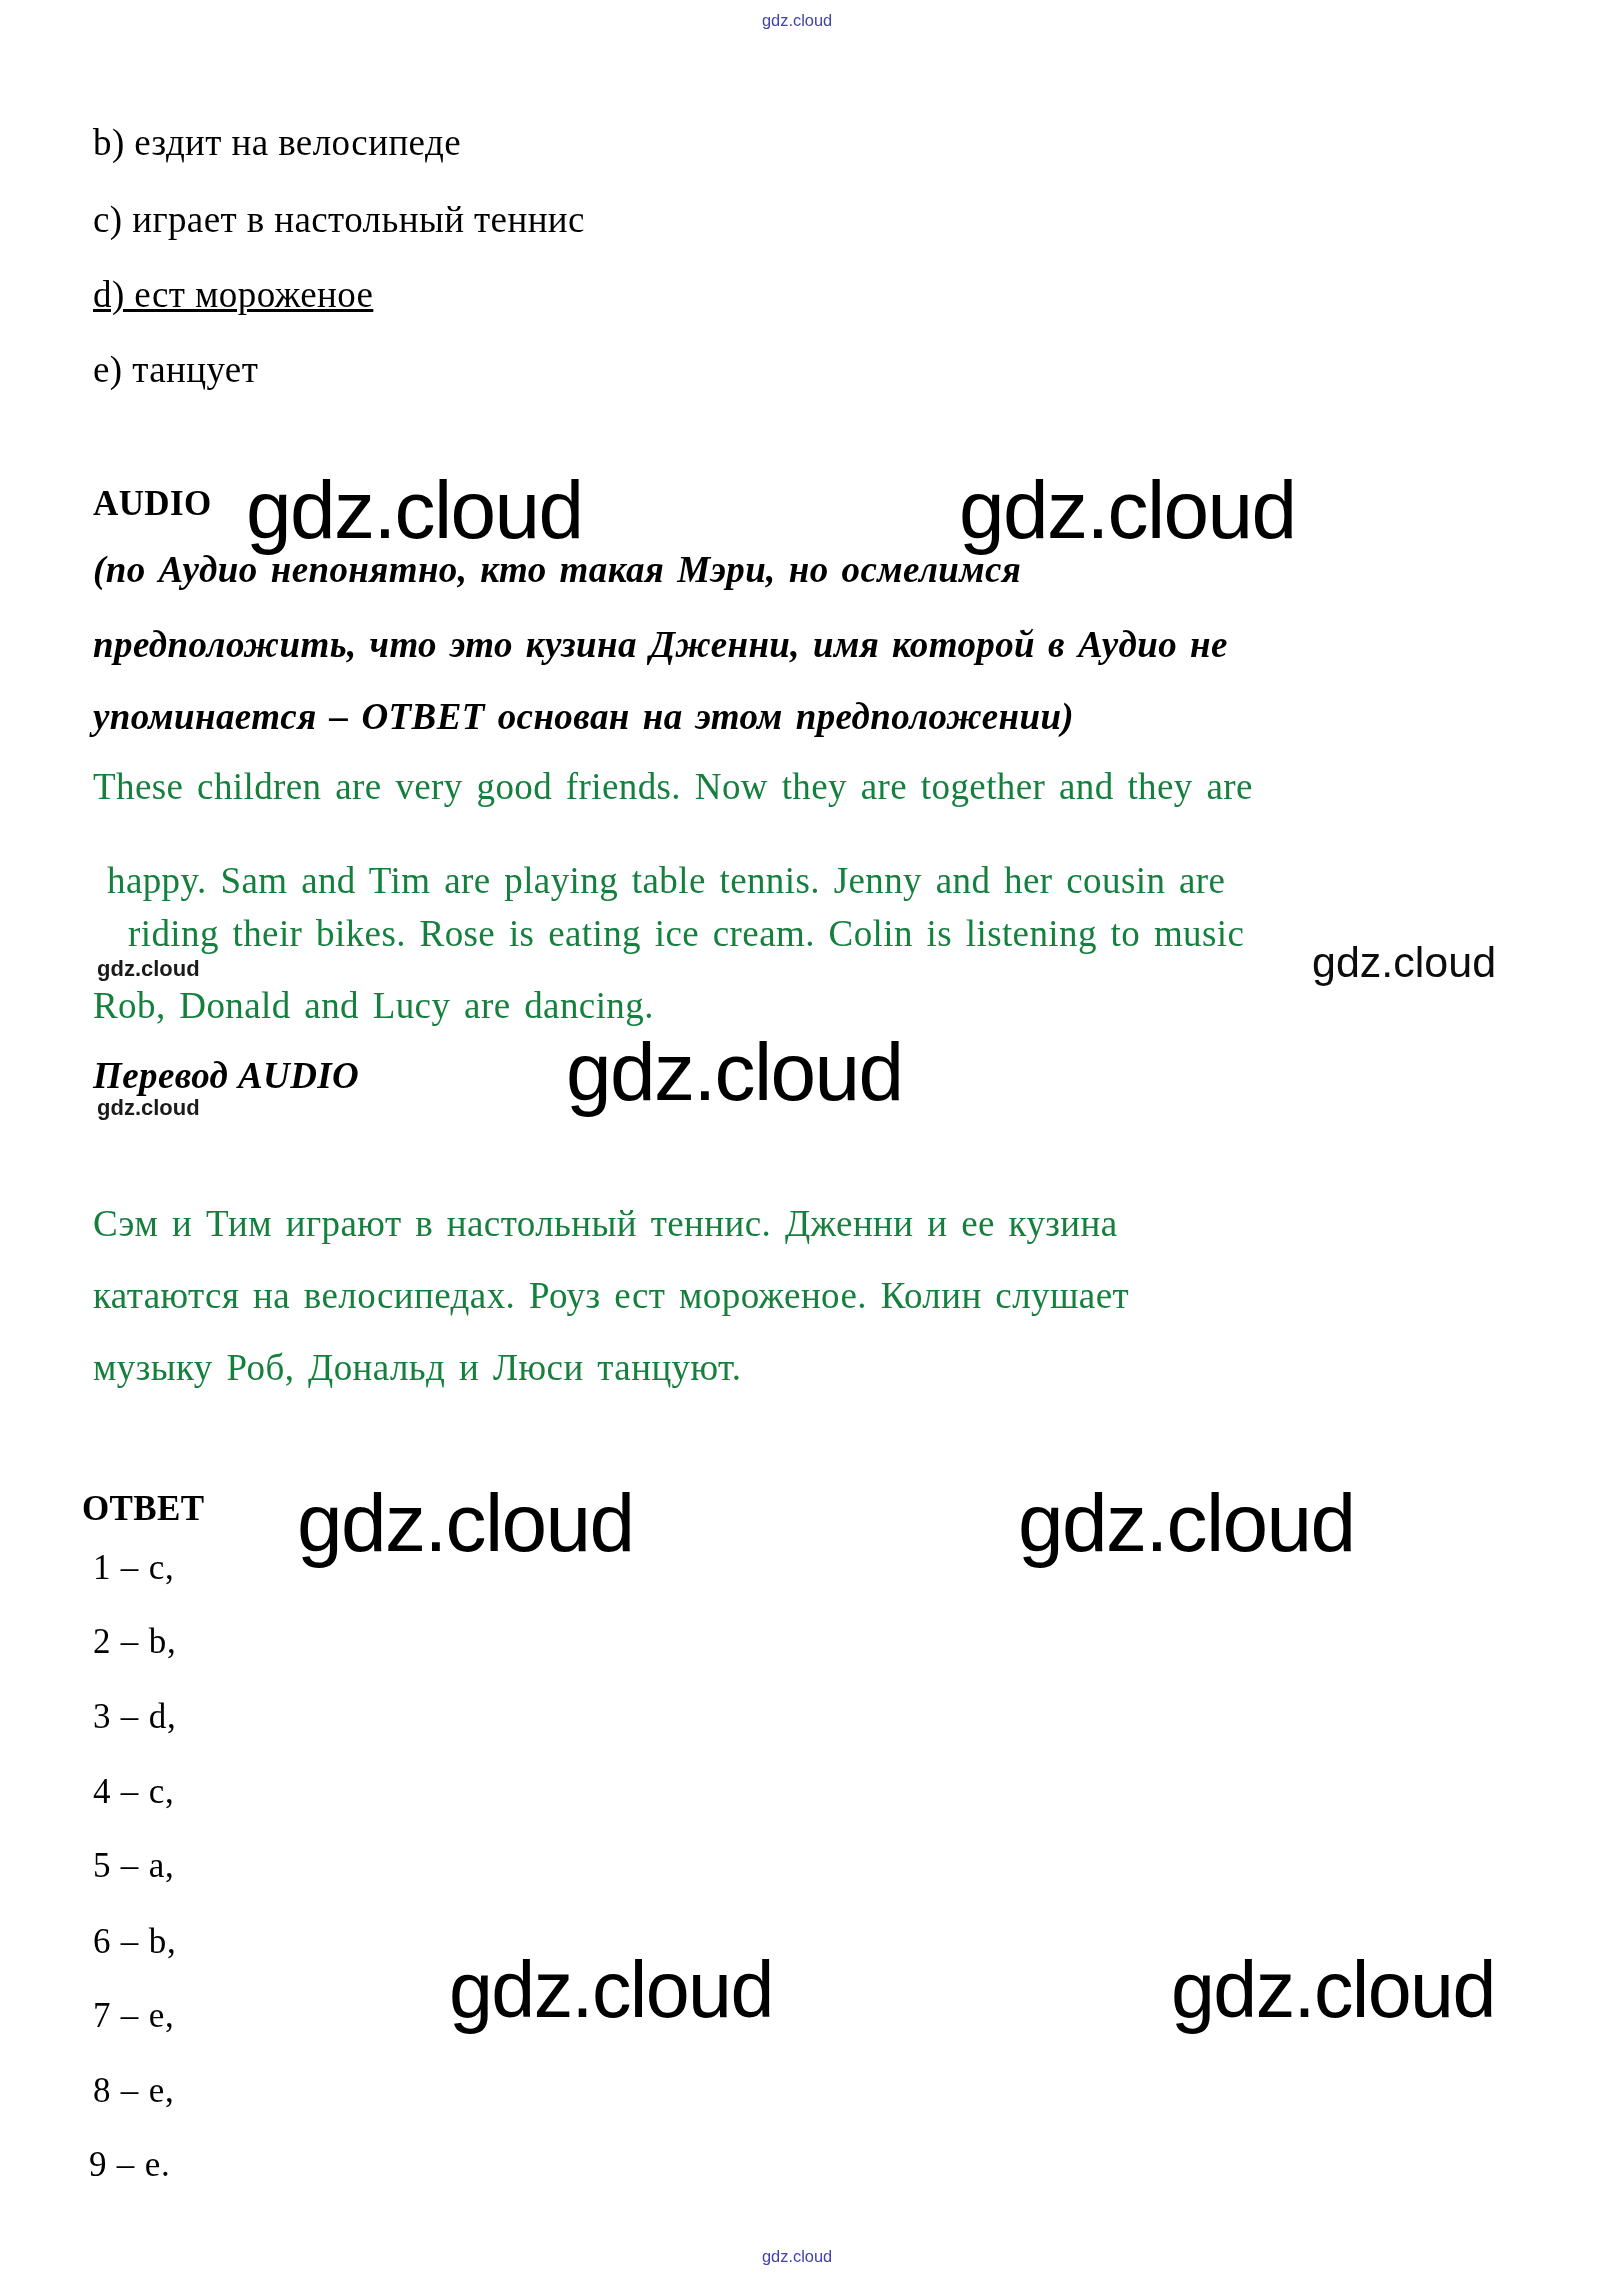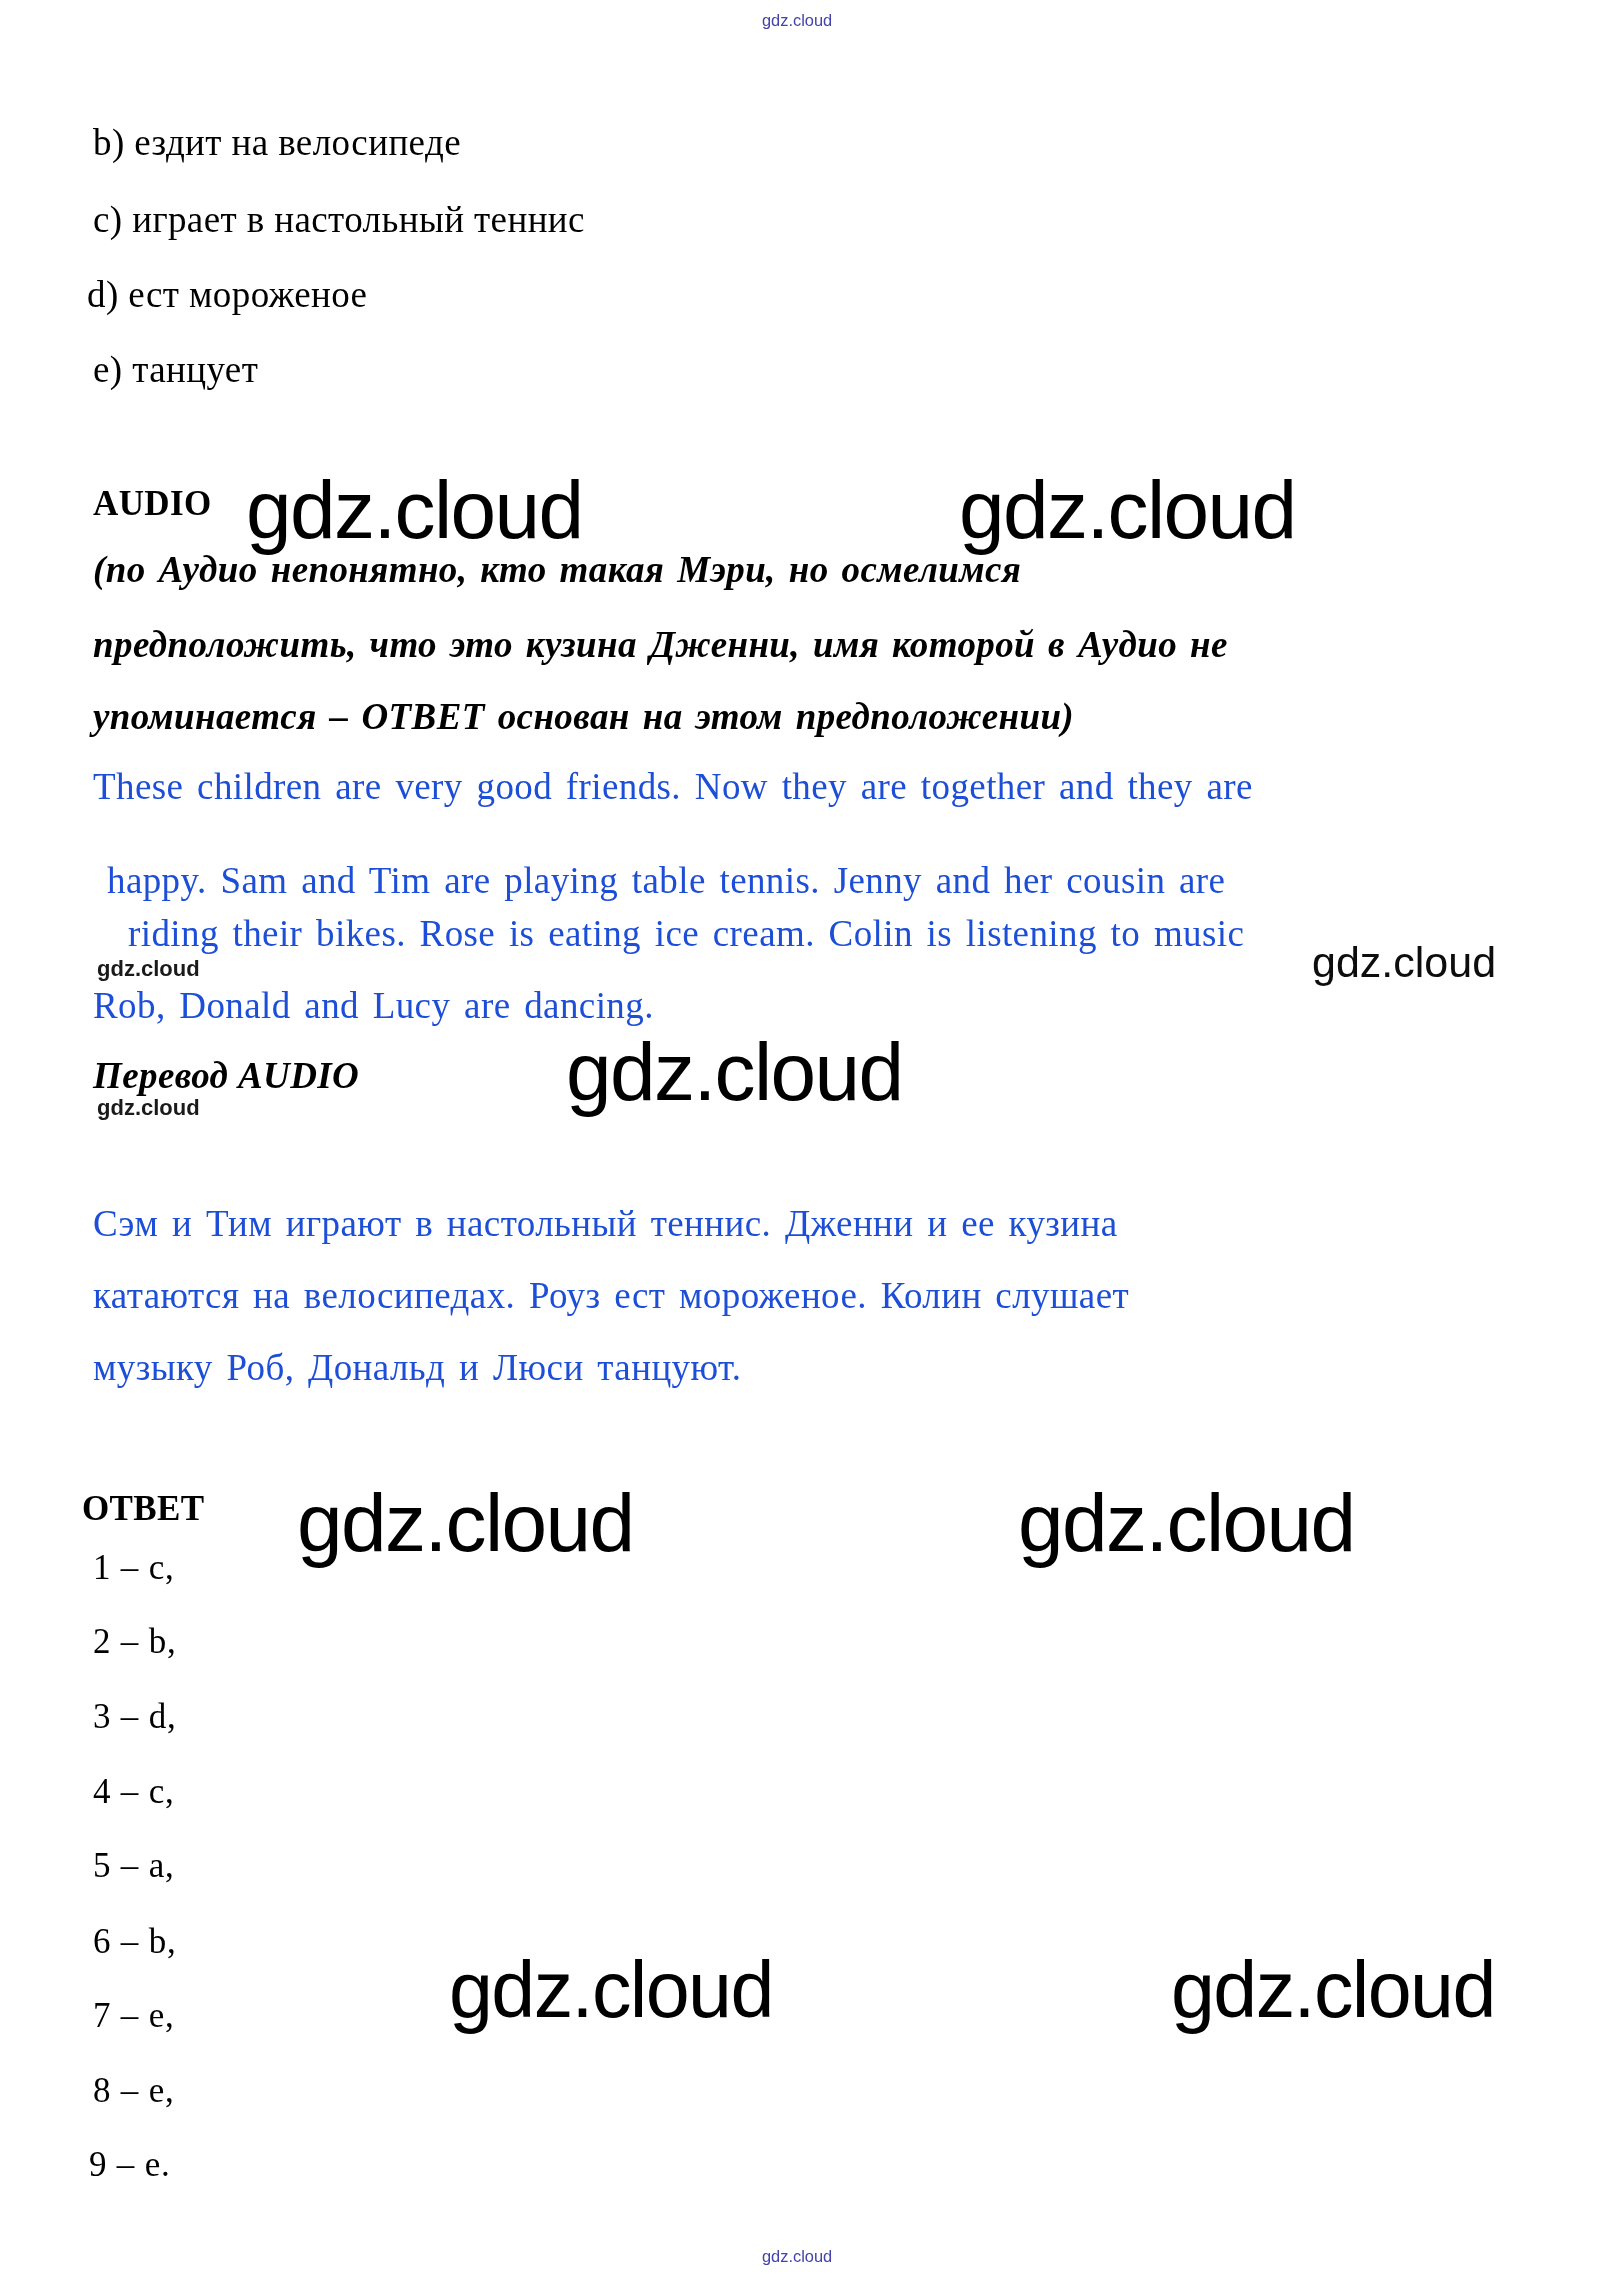--- a/index.html
+++ b/index.html
@@ -16,21 +16,21 @@
     font-family: "Liberation Serif", serif;
     color: #000000;
   }
   .abs { position: absolute; white-space: nowrap; }
 
   
   .body-line {
     font-size: 37px;
     letter-spacing: 0.4px;
     word-spacing: 4.1px;
-    color: #1d4ed8;
+    color: #15803d;
   }
   .option-line { font-size: 37px; letter-spacing: 0.4px; }
 
   
   .heading-bold {
     font-size: 35px;
     font-weight: 700;
     letter-spacing: 0.4px;
   }
   .heading-bold-italic {
@@ -81,21 +81,21 @@
 </style>
 </head>
 <body>
 
 <div class="page">
 
   <div class="abs wm wm-tiny" style="left:762px; top:11.5px;">gdz.cloud</div>
 
   <div class="abs option-line" style="left:93px; top:121px;">b) ездит на велосипеде</div>
   <div class="abs option-line" style="left:93px; top:198px;">c) играет в настольный теннис</div>
-  <div class="abs option-line" style="left:87px; top:273px;">d) ест мороженое</div>
+  <div class="abs option-line" style="left:93px; top:273px;text-decoration:underline;">d) ест мороженое</div>
   <div class="abs option-line" style="left:93px; top:348px;">e) танцует</div>
 
   <div class="abs heading-bold" style="left:93px; top:484px;">AUDIO</div>
   <div class="abs wm wm-large" style="left:246px; top:469px;">gdz.cloud</div>
   <div class="abs wm wm-large" style="left:959px; top:469px;">gdz.cloud</div>
 
   <div class="abs note-line" style="left:93px; top:548px;">(по Аудио непонятно, кто такая Мэри, но осмелимся</div>
   <div class="abs note-line" style="left:93px; top:623px;">предположить, что это кузина Дженни, имя которой в Аудио не</div>
   <div class="abs note-line" style="left:93px; top:695px;">упоминается – ОТВЕТ основан на этом предположении)</div>
 

